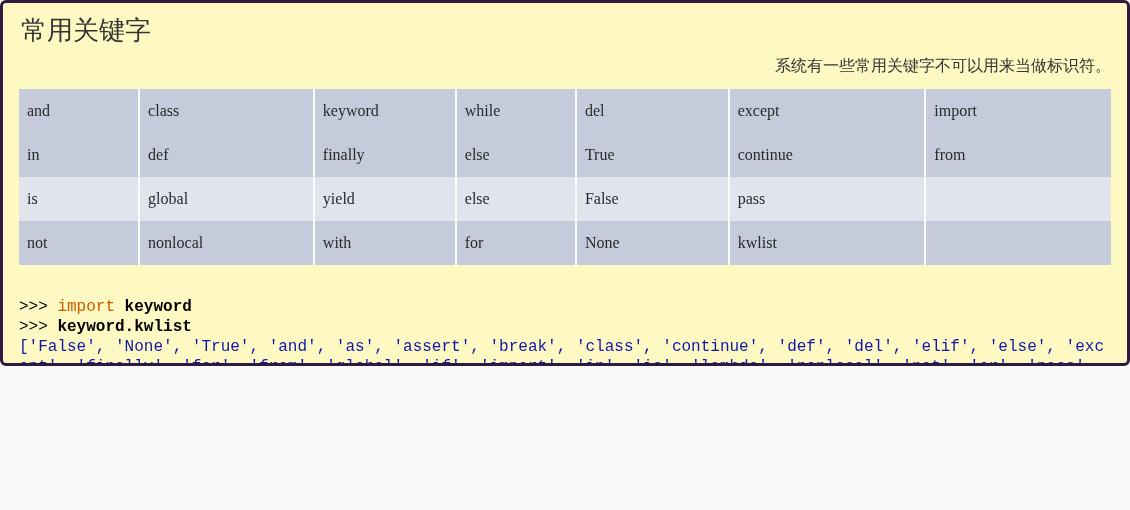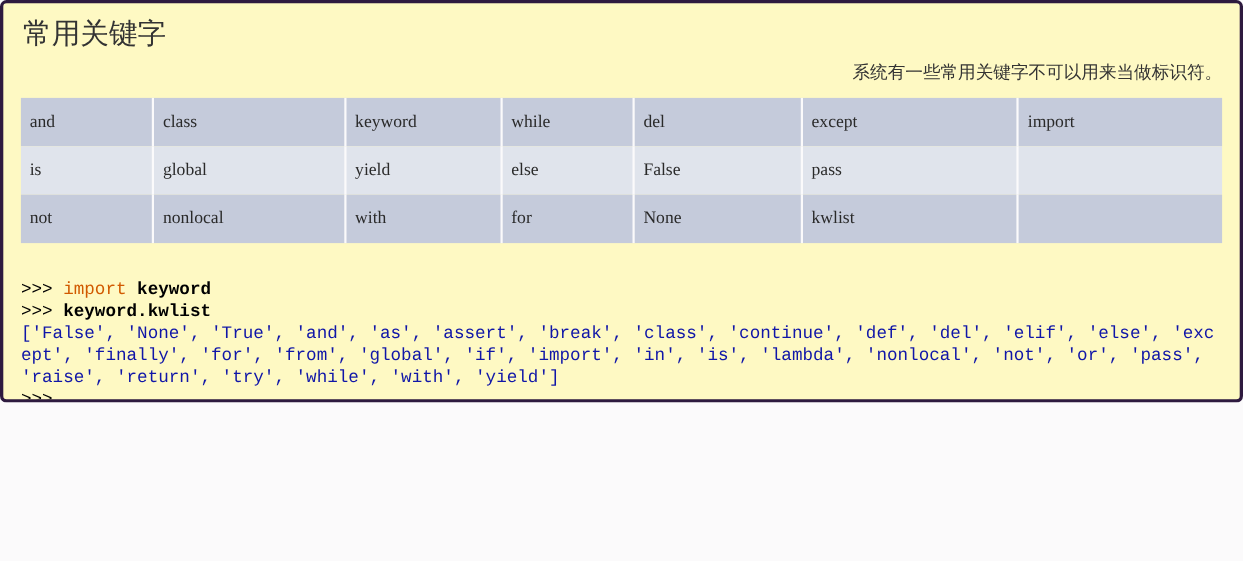--- a/index.html
+++ b/index.html
@@ -83,20 +83,29 @@
     <tbody>
         <tr class="ra">
       <td>and</td>
       <td>class</td>
       <td>keyword</td>
       <td>while</td>
       <td>del</td>
       <td>except</td>
       <td>import</td>
     </tr>
+    <tr class="ra">
+      <td>in</td>
+      <td>def</td>
+      <td>finally</td>
+      <td>else</td>
+      <td>True</td>
+      <td>continue</td>
+      <td>from</td>
+    </tr>
     <tr class="rb">
       <td>is</td>
       <td>global</td>
       <td>yield</td>
       <td>else</td>
       <td>False</td>
       <td>pass</td>
       <td></td>
     </tr>
     <tr class="ra">

